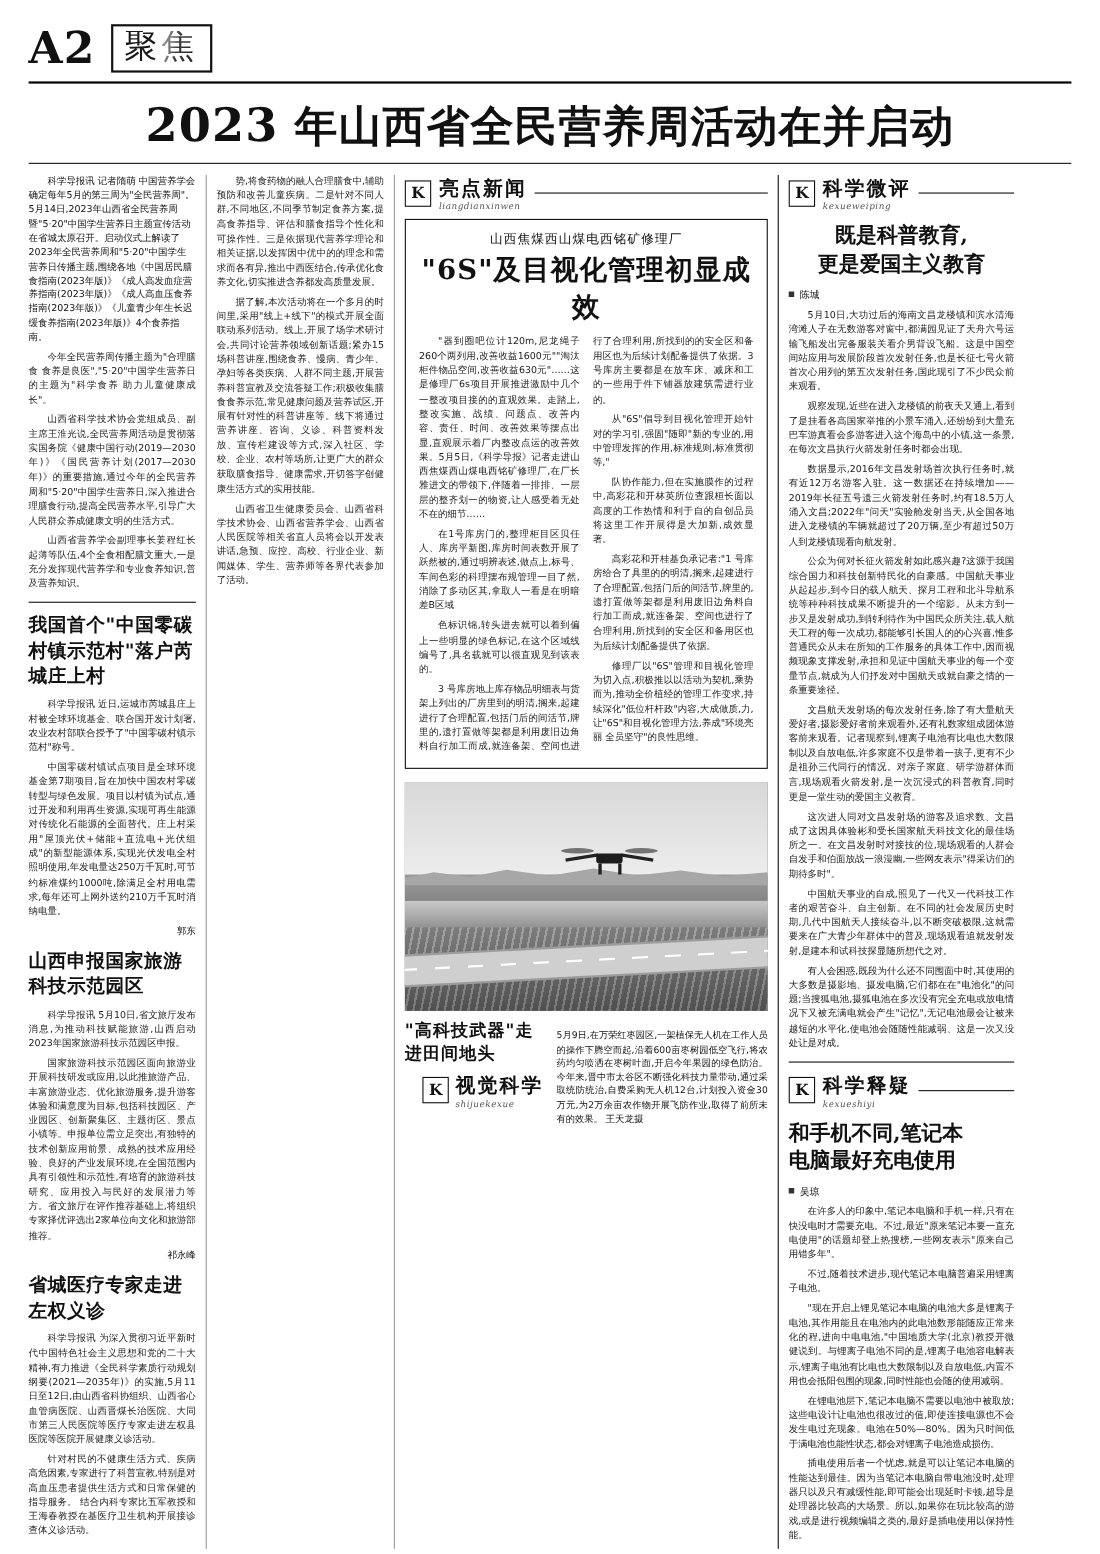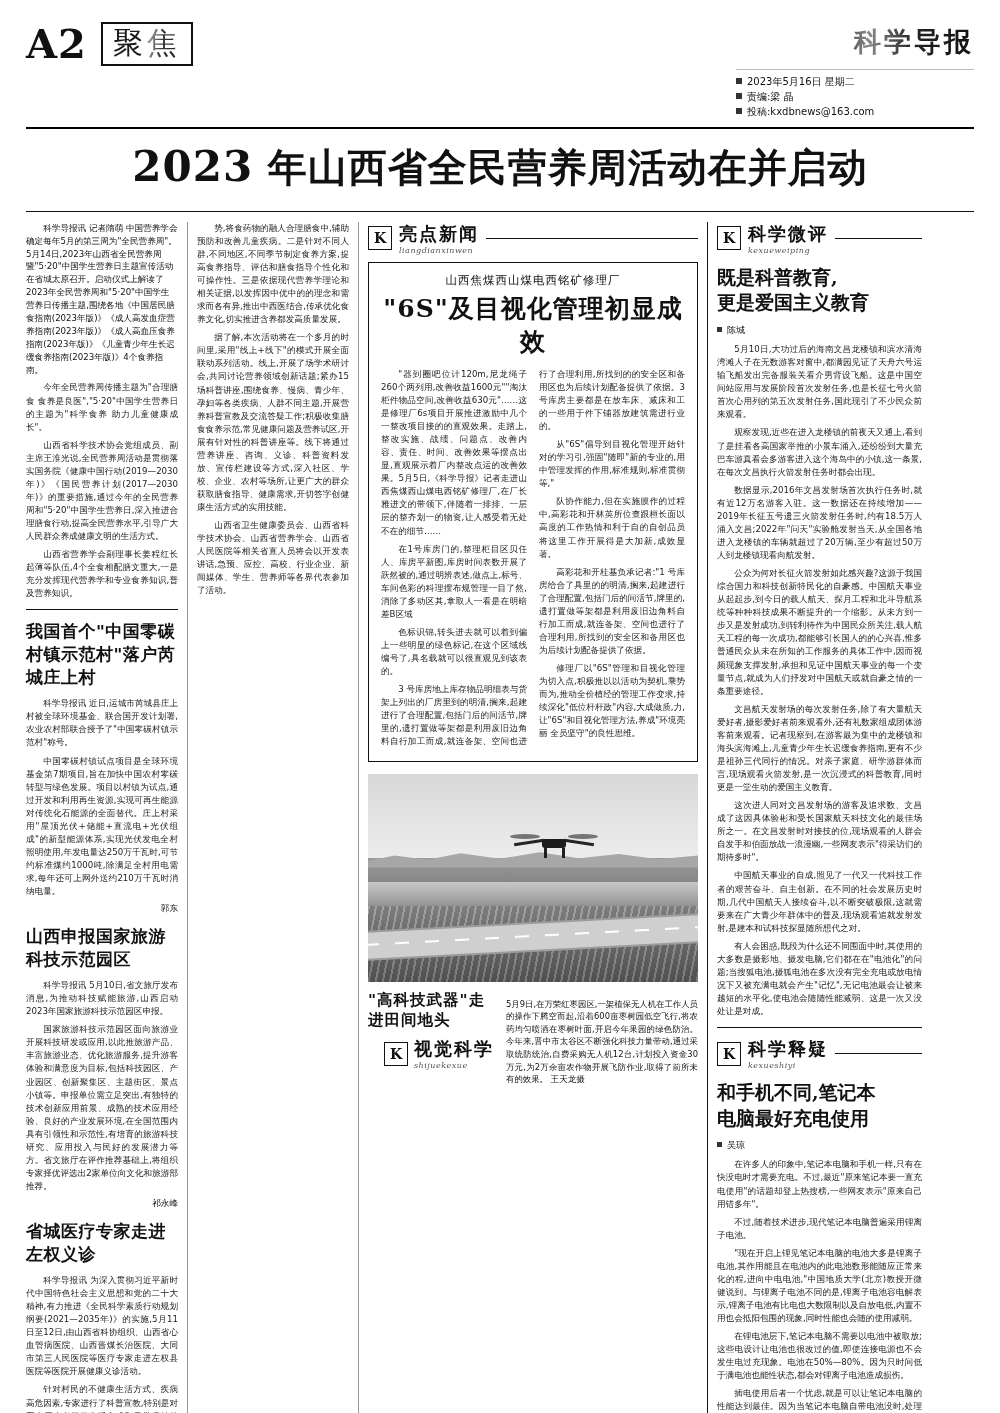--- a/index.html
+++ b/index.html
@@ -16,21 +16,21 @@
     -webkit-background-clip:text;background-clip:text;color:transparent;}
   .mh-right{text-align:left;font-size:10px;line-height:1.5;min-width:238px;}
   .paper-title{font-family:"DejaVu Serif","Liberation Serif",serif;font-size:27px;font-weight:700;letter-spacing:3px;text-align:right;
     background:linear-gradient(95deg,#111 0%,#111 40%,#8a8a8a 55%,#222 75%,#111 100%);
     -webkit-background-clip:text;background-clip:text;color:transparent;margin-bottom:6px;}
   .mh-meta{border-top:1px solid #bbb;padding-top:4px;}
   .mh-meta div{white-space:nowrap;}
   .sq{display:inline-block;width:6px;height:6px;background:#333;margin-right:5px;vertical-align:1px;}
 
   
-  .headline-wrap{border-bottom:1px solid #111;padding:14px 0 20px 0;}
+  .headline-wrap{border-bottom:1px solid #111;padding:14px 0 10px 0;}
   .headline{font-family:"DejaVu Serif","Liberation Serif",serif;font-size:39px;font-weight:700;letter-spacing:1px;text-align:center;line-height:1.15;}
   .headline .yr{font-size:42px;}
 
   
   .body{display:flex;gap:0;margin-top:10px;}
   .col{box-sizing:border-box;}
   .rule{width:1px;background:#111;margin:0 9px;align-self:stretch;}
   .thinrule{width:1px;background:#999;margin:0 9px;align-self:stretch;}
 
   .p{font-size:8.6px;line-height:1.52;text-align:justify;margin:0 0 5px 0;text-indent:2em;color:#1b1b1b;}
@@ -97,28 +97,20 @@
 
 <div class="page">
 
   <div class="masthead">
     <div class="mh-left">
       <div class="pageno">A2</div>
       <div class="sectionbox">
         <div class="cn">聚焦</div>
       </div>
     </div>
-    <div class="mh-right">
-      <div class="paper-title">科学导报</div>
-      <div class="mh-meta">
-        <div><span class="sq"></span><span>2023年5月16日 星期二</span></div>
-        <div><span class="sq"></span><span>责编:梁 晶</span></div>
-        <div><span class="sq"></span><span>投稿:kxdbnews@163.com</span></div>
-      </div>
-    </div>
   </div>
 
   <div class="headline-wrap">
     <div class="headline">
       <span class="yr">2023</span>
       <span>年山西省全民营养周活动在并启动</span>
     </div>
   </div>
 
   <div class="body">
@@ -224,28 +216,28 @@
 
     <div class="col rightcol">
       <div class="kbadge">
         <div class="kglyph">K</div>
         <div>
           <div class="kcn">科学微评</div>
           <div class="kpy">kexueweiping</div>
         </div>
         <div class="kline"></div>
       </div>
-      <div class="r-title" style="white-space:pre-line;">既是科普教育,
+      <div class="r-title" style="white-space:pre-line;text-align:center;">既是科普教育,
 更是爱国主义教育</div>
       <div class="author"><span class="sq"></span><span>陈城</span></div>
       <p class="p">5月10日,大功过后的海南文昌龙楼镇和滨水清海湾滩人子在无数游客对窗中,都满园见证了天舟六号运输飞船发出完备服装关看介男背设飞船。这是中国空间站应用与发展阶段首次发射任务,也是长征七号火箭首次心用列的第五次发射任务,国此现引了不少民众前来观看。</p>
       <p class="p">观察发现,近些在进入龙楼镇的前夜天又通上,看到了是挂看各高国家举推的小景车涌入,还纷纷到大量充巴车游真看会多游客进入这个海岛中的小镇,这一条景,在每次文昌执行火箭发射任务时都会出现。</p>
       <p class="p">数据显示,2016年文昌发射场首次执行任务时,就有近12万名游客入驻。这一数据还在持续增加——2019年长征五号遗三火箭发射任务时,约有18.5万人涌入文昌;2022年"问天"实验舱发射当天,从全国各地进入龙楼镇的车辆就超过了20万辆,至少有超过50万人到龙楼镇现看向航发射。</p>
       <p class="p">公众为何对长征火箭发射如此感兴趣?这源于我国综合国力和科技创新特民化的自豪感。中国航天事业从起起步,到今日的载人航天、探月工程和北斗导航系统等种种科技成果不断提升的一个缩影。从未方到一步又是发射成功,到转利待作为中国民众所关注,载人航天工程的每一次成功,都能够引长国人的的心兴喜,惟多普通民众从未在所知的工作服务的具体工作中,因而视频现象支撑发射,承担和见证中国航天事业的每一个变量节点,就成为人们抒发对中国航天或就自豪之情的一条重要途径。</p>
-      <p class="p">文昌航天发射场的每次发射任务,除了有大量航天爱好者,摄影爱好者前来观看外,还有礼数家组成团体游客前来观看。记者现察到,在游客最为集中的龙楼镇和海头滨海滩上,儿童青少年生长迟缓食养指南,更有不少是祖孙三代同行的情况。对亲子家庭、研学游群体而言,现场观看火箭发射,是一次沉浸式的科普教育,同时更是一堂生动的爱国主义教育。</p>
+      <p class="p">文昌航天发射场的每次发射任务,除了有大量航天爱好者,摄影爱好者前来观看外,还有礼数家组成团体游客前来观看。记者现察到,锂离子电池有比电也大数限制以及自放电低,许多家庭不仅是带着一孩子,更有不少是祖孙三代同行的情况。对亲子家庭、研学游群体而言,现场观看火箭发射,是一次沉浸式的科普教育,同时更是一堂生动的爱国主义教育。</p>
       <p class="p">这次进人同对文昌发射场的游客及追求数、文昌成了这因具体验彬和受长国家航天科技文化的最佳场所之一。在文昌发射时对接技的位,现场观看的人群会自发手和伯面放战一浪漫幽,一些网友表示"得采访们的期待多时"。</p>
       <p class="p">中国航天事业的自成,照见了一代又一代科技工作者的艰苦奋斗、自主创新。在不同的社会发展历史时期,几代中国航天人接续奋斗,以不断突破极限,这就需要来在广大青少年群体中的普及,现场观看追就发射发射,是建本和试科技探显随所想代之对。</p>
       <p class="p">有人会困惑,既段为什么还不同围面中时,其使用的大多数是摄影地、摄发电脑,它们都在在"电池化"的问题;当搜狐电池,摄狐电池在多次没有完全充电或放电情况下又被充满电就会产生"记忆",无记电池最会让被来越短的水平化,使电池会随随性能减弱、这是一次又没处让是对成。</p>
 
       <hr class="hr">
 
       <div class="kbadge">
         <div class="kglyph">K</div>
         <div>
           <div class="kcn">科学释疑</div>

